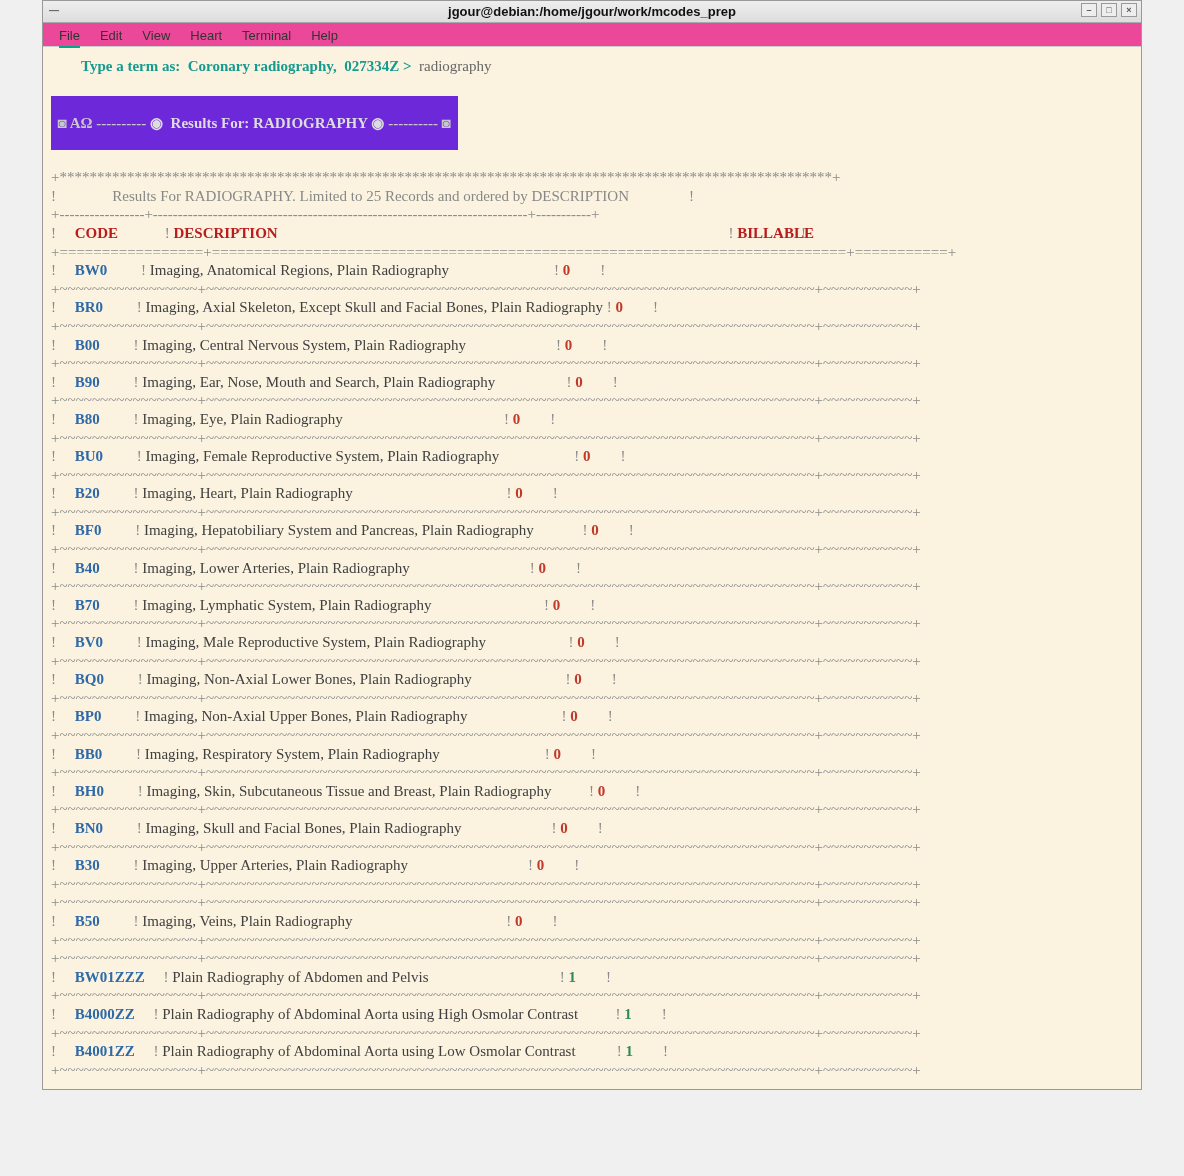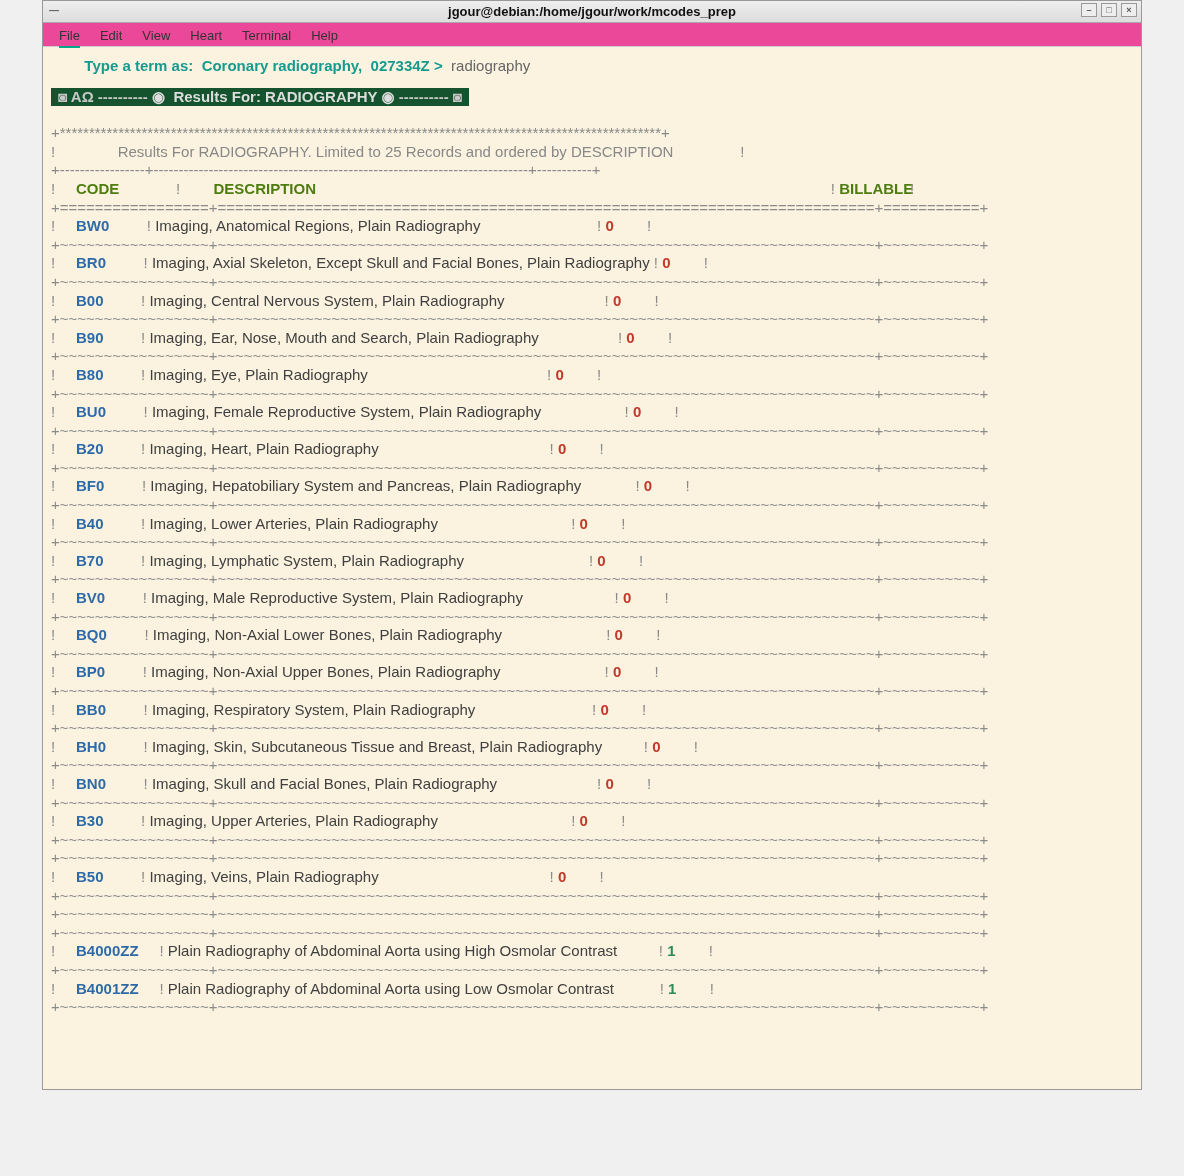--- a/index.html
+++ b/index.html
@@ -5,38 +5,38 @@
 * { margin:0; padding:0; box-sizing:border-box; }
 body { width:1184px; height:1176px; background:#f0f0f0; font-family:sans-serif; overflow:hidden; }
 .window { width:1100px; height:1090px; margin:0 auto; background:#fbf3e0; border:1px solid #999; position:relative; }
 .titlebar { height:22px; background:linear-gradient(#eee,#ddd); border-bottom:1px solid #aaa; display:flex; align-items:center; justify-content:center; font-size:13px; font-weight:bold; color:#111; position:relative; }
 .titlebar .ctl-left { position:absolute; left:6px; top:4px; font-size:10px; color:#666; }
 .titlebar .ctl-right { position:absolute; right:4px; top:2px; display:flex; gap:4px; }
 .titlebar .ctl-right span { width:16px; height:14px; border:1px solid #999; background:#eee; font-size:9px; display:flex; align-items:center; justify-content:center; color:#555; }
 .menubar { height:24px; background:#ec4899; border-bottom:1px solid #ccc; display:flex; align-items:flex-end; padding:0 6px; font-size:13px; color:#333; }
 .menubar span { padding:3px 10px; cursor:pointer; }
 .menubar span:first-child { text-decoration:underline; text-decoration-color:#0a8; text-decoration-thickness:2px; text-underline-offset:6px; }
-.term { padding:4px 8px 2px 8px; font-family:Liberation Sans, sans-serif; font-size:15px; line-height:1.24; color:#7a7a7a; }
+.term { padding:4px 8px 2px 8px; font-family:Liberation Serif, serif; font-size:15px; line-height:1.24; color:#7a7a7a; }
 .prompt-line { margin-top:6px; white-space:pre; }
 .teal { color:#159a8e; font-weight:bold; }
 .input-val { color:#666; }
-.banner { display:inline-block; background:#14532d; color:#ddd; font-weight:bold; padding:0 3px; margin-top:12px; white-space:pre; }
+.banner { display:inline-block; background:#6d28d9; color:#ddd; font-weight:bold; padding:18px 3px; margin-top:20px; white-space:pre; }
 .banner .sym { color:#c8c8c8; }
 .topstars { white-space:pre; color:#888; margin-top:18px; }
 .summary { white-space:pre; color:#888; }
 .dashrow, .eqrow, .tilderow { white-space:pre; color:#8a8a8a; letter-spacing:0; overflow:hidden; }
 .row { white-space:pre; }
 .pipe { color:#8a8a8a; }
-.hdr-code, .hdr-desc, .hdr-bill { color:#4d7c0f; font-weight:bold; }
+.hdr-code, .hdr-desc, .hdr-bill { color:#b91c1c; font-weight:bold; }
 .code { color:#2f6aa8; font-weight:bold; }
 .desc { color:#404040; }
 .bill0 { color:#c0392b; font-weight:bold; }
 .bill1 { color:#2e8b57; font-weight:bold; }
 .seg-code { display:inline-block; width:12ch; }
-.seg-desc { display:inline-block; width:74ch;margin-left:29px; }
+.seg-desc { display:inline-block; width:74ch; }
 .seg-bill { display:inline-block; width:8ch; }
 </style>
 </head>
 <body>
 
 <div class="window">
  <div class="titlebar">
   <span class="ctl-left">—</span>
   <span>jgour@debian:/home/jgour/work/mcodes_prep</span>
   <div class="ctl-right">
@@ -97,20 +97,21 @@
         <div class="row"><span class="pipe">!</span>     <span class="code">BH0         </span><span class="pipe">! </span><span class="desc">Imaging, Skin, Subcutaneous Tissue and Breast, Plain Radiography          </span><span class="pipe">! </span><span class="bill0">0       </span><span class="pipe"> !</span></div>
         <div class="tilderow">+~~~~~~~~~~~~~~~~~+~~~~~~~~~~~~~~~~~~~~~~~~~~~~~~~~~~~~~~~~~~~~~~~~~~~~~~~~~~~~~~~~~~~~~~~~~~~+~~~~~~~~~~~+</div>
         <div class="row"><span class="pipe">!</span>     <span class="code">BN0         </span><span class="pipe">! </span><span class="desc">Imaging, Skull and Facial Bones, Plain Radiography                        </span><span class="pipe">! </span><span class="bill0">0       </span><span class="pipe"> !</span></div>
         <div class="tilderow">+~~~~~~~~~~~~~~~~~+~~~~~~~~~~~~~~~~~~~~~~~~~~~~~~~~~~~~~~~~~~~~~~~~~~~~~~~~~~~~~~~~~~~~~~~~~~~+~~~~~~~~~~~+</div>
         <div class="row"><span class="pipe">!</span>     <span class="code">B30         </span><span class="pipe">! </span><span class="desc">Imaging, Upper Arteries, Plain Radiography                                </span><span class="pipe">! </span><span class="bill0">0       </span><span class="pipe"> !</span></div>
         <div class="tilderow">+~~~~~~~~~~~~~~~~~+~~~~~~~~~~~~~~~~~~~~~~~~~~~~~~~~~~~~~~~~~~~~~~~~~~~~~~~~~~~~~~~~~~~~~~~~~~~+~~~~~~~~~~~+</div>
         <div class="tilderow">+~~~~~~~~~~~~~~~~~+~~~~~~~~~~~~~~~~~~~~~~~~~~~~~~~~~~~~~~~~~~~~~~~~~~~~~~~~~~~~~~~~~~~~~~~~~~~+~~~~~~~~~~~+</div>
         <div class="row"><span class="pipe">!</span>     <span class="code">B50         </span><span class="pipe">! </span><span class="desc">Imaging, Veins, Plain Radiography                                         </span><span class="pipe">! </span><span class="bill0">0       </span><span class="pipe"> !</span></div>
         <div class="tilderow">+~~~~~~~~~~~~~~~~~+~~~~~~~~~~~~~~~~~~~~~~~~~~~~~~~~~~~~~~~~~~~~~~~~~~~~~~~~~~~~~~~~~~~~~~~~~~~+~~~~~~~~~~~+</div>
         <div class="tilderow">+~~~~~~~~~~~~~~~~~+~~~~~~~~~~~~~~~~~~~~~~~~~~~~~~~~~~~~~~~~~~~~~~~~~~~~~~~~~~~~~~~~~~~~~~~~~~~+~~~~~~~~~~~+</div>
+        <div class="row"><span class="pipe">!</span>     <span class="code">BW01ZZZ     </span><span class="pipe">! </span><span class="desc">Plain Radiography of Abdomen and Pelvis                                   </span><span class="pipe">! </span><span class="bill1">1       </span><span class="pipe"> !</span></div>
         <div class="tilderow">+~~~~~~~~~~~~~~~~~+~~~~~~~~~~~~~~~~~~~~~~~~~~~~~~~~~~~~~~~~~~~~~~~~~~~~~~~~~~~~~~~~~~~~~~~~~~~+~~~~~~~~~~~+</div>
         <div class="row"><span class="pipe">!</span>     <span class="code">B4000ZZ     </span><span class="pipe">! </span><span class="desc">Plain Radiography of Abdominal Aorta using High Osmolar Contrast          </span><span class="pipe">! </span><span class="bill1">1       </span><span class="pipe"> !</span></div>
         <div class="tilderow">+~~~~~~~~~~~~~~~~~+~~~~~~~~~~~~~~~~~~~~~~~~~~~~~~~~~~~~~~~~~~~~~~~~~~~~~~~~~~~~~~~~~~~~~~~~~~~+~~~~~~~~~~~+</div>
         <div class="row"><span class="pipe">!</span>     <span class="code">B4001ZZ     </span><span class="pipe">! </span><span class="desc">Plain Radiography of Abdominal Aorta using Low Osmolar Contrast           </span><span class="pipe">! </span><span class="bill1">1       </span><span class="pipe"> !</span></div>
         <div class="tilderow">+~~~~~~~~~~~~~~~~~+~~~~~~~~~~~~~~~~~~~~~~~~~~~~~~~~~~~~~~~~~~~~~~~~~~~~~~~~~~~~~~~~~~~~~~~~~~~+~~~~~~~~~~~+</div>
       </div>
  </div>
 </div>
 
 </body></html>

